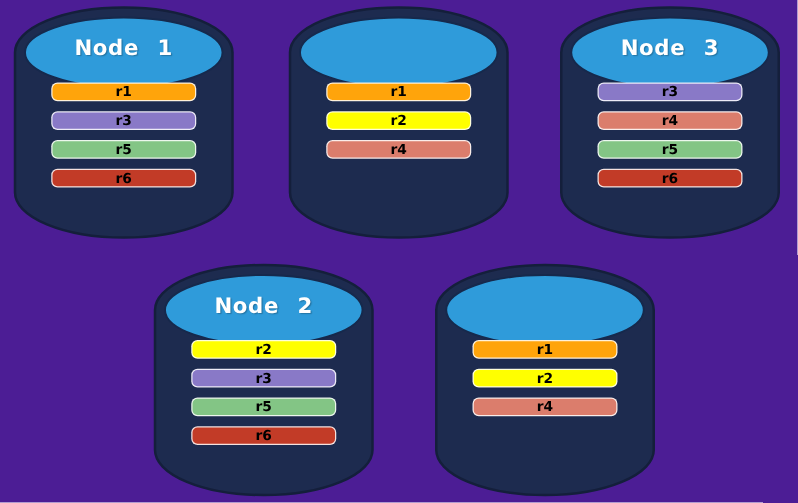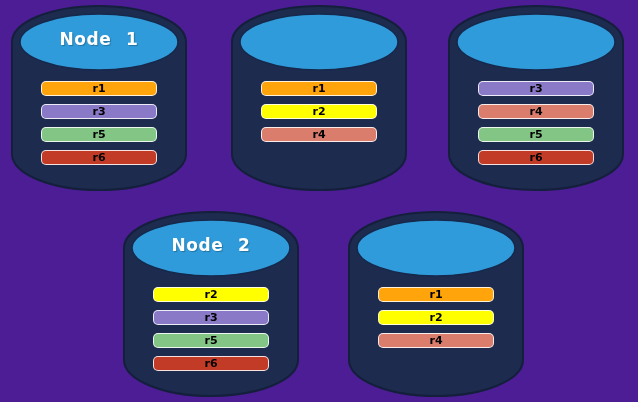--- a/index.html
+++ b/index.html
@@ -43,21 +43,21 @@
     text-align: center;
     color: #ffffff;
     font-size: 17px;
     font-weight: bold;
     letter-spacing: 0.5px;
     word-spacing: 0.5em;
     text-shadow: 1px 1px 1px rgba(0,0,0,0.25);
   }
   .bars {
     position: absolute;
-    top: 78px;
+    top: 63px;
     left: 31px;
     width: 116px;
     display: flex;
     flex-direction: column;
     gap: 8px;
   }
   .bar {
     box-sizing: border-box;
     height: 15px;
     border-radius: 5px;
@@ -122,20 +122,21 @@
         <span class="bar-label">r4</span>
       </div>
     </div>
   </div>
 
   <div class="node pos-n3">
     <svg class="cyl" viewBox="0 0 178 190">
       <path class="body" d="M 2 39 A 87 36 0 0 1 176 39 L 176 151 A 87 36 0 0 1 2 151 Z" style="fill: rgb(29, 43, 79);"></path>
       <ellipse class="lid" cx="89" cy="39" rx="79" ry="28" style="fill: rgb(47, 155, 218);"></ellipse>
     </svg>
+    <div class="node-title">Node 3</div>
     <div class="bars">
       <div class="bar" style="background-color: rgb(137, 121, 199);">
         <span class="bar-label">r3</span>
       </div>
       <div class="bar" style="background-color: rgb(219, 125, 108);">
         <span class="bar-label">r4</span>
       </div>
       <div class="bar" style="background-color: rgb(131, 197, 133);">
         <span class="bar-label">r5</span>
       </div>

